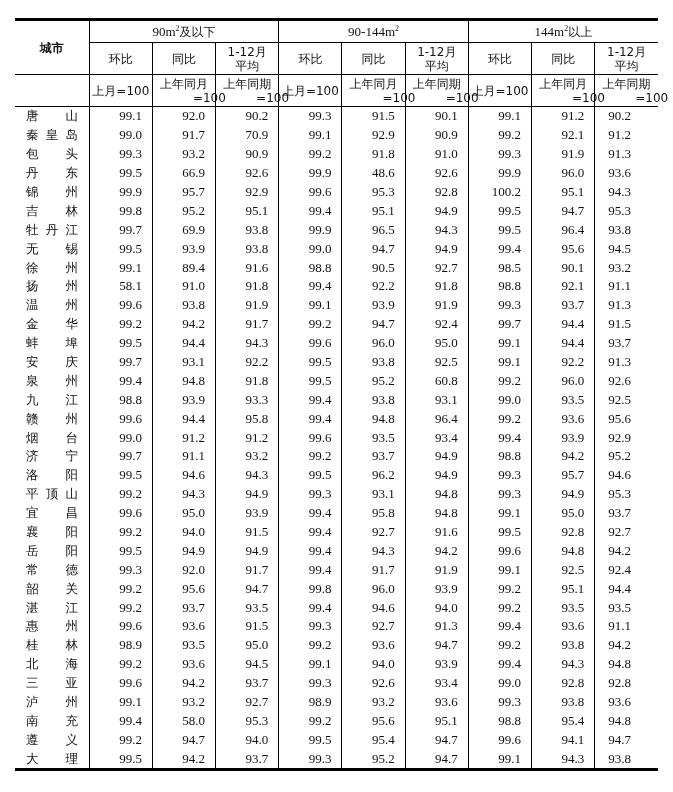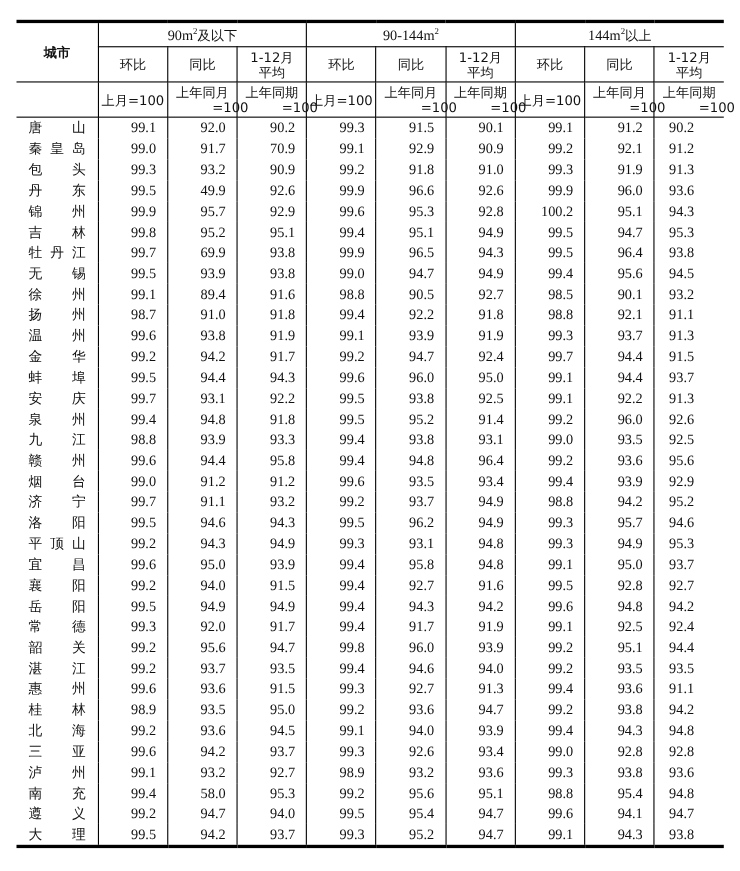--- a/index.html
+++ b/index.html
@@ -133,24 +133,24 @@
       </tr>
       <tr>
         <td class="city">
           <div class="city-inner">
             <span>丹</span>
             <span></span>
             <span>东</span>
           </div>
         </td>
         <td>99.5</td>
-        <td>49.9</td>
+        <td>66.9</td>
         <td>92.6</td>
         <td>99.9</td>
-        <td>96.6</td>
+        <td>48.6</td>
         <td>92.6</td>
         <td>99.9</td>
         <td>96.0</td>
         <td class="last-col">93.6</td>
       </tr>
       <tr>
         <td class="city">
           <div class="city-inner">
             <span>锦</span>
             <span></span>
@@ -240,21 +240,21 @@
         <td class="last-col">93.2</td>
       </tr>
       <tr>
         <td class="city">
           <div class="city-inner">
             <span>扬</span>
             <span></span>
             <span>州</span>
           </div>
         </td>
-        <td>98.7</td>
+        <td>58.1</td>
         <td>91.0</td>
         <td>91.8</td>
         <td>99.4</td>
         <td>92.2</td>
         <td>91.8</td>
         <td>98.8</td>
         <td>92.1</td>
         <td class="last-col">91.1</td>
       </tr>
       <tr>
@@ -335,21 +335,21 @@
             <span>泉</span>
             <span></span>
             <span>州</span>
           </div>
         </td>
         <td>99.4</td>
         <td>94.8</td>
         <td>91.8</td>
         <td>99.5</td>
         <td>95.2</td>
-        <td>91.4</td>
+        <td>60.8</td>
         <td>99.2</td>
         <td>96.0</td>
         <td class="last-col">92.6</td>
       </tr>
       <tr>
         <td class="city">
           <div class="city-inner">
             <span>九</span>
             <span></span>
             <span>江</span>

